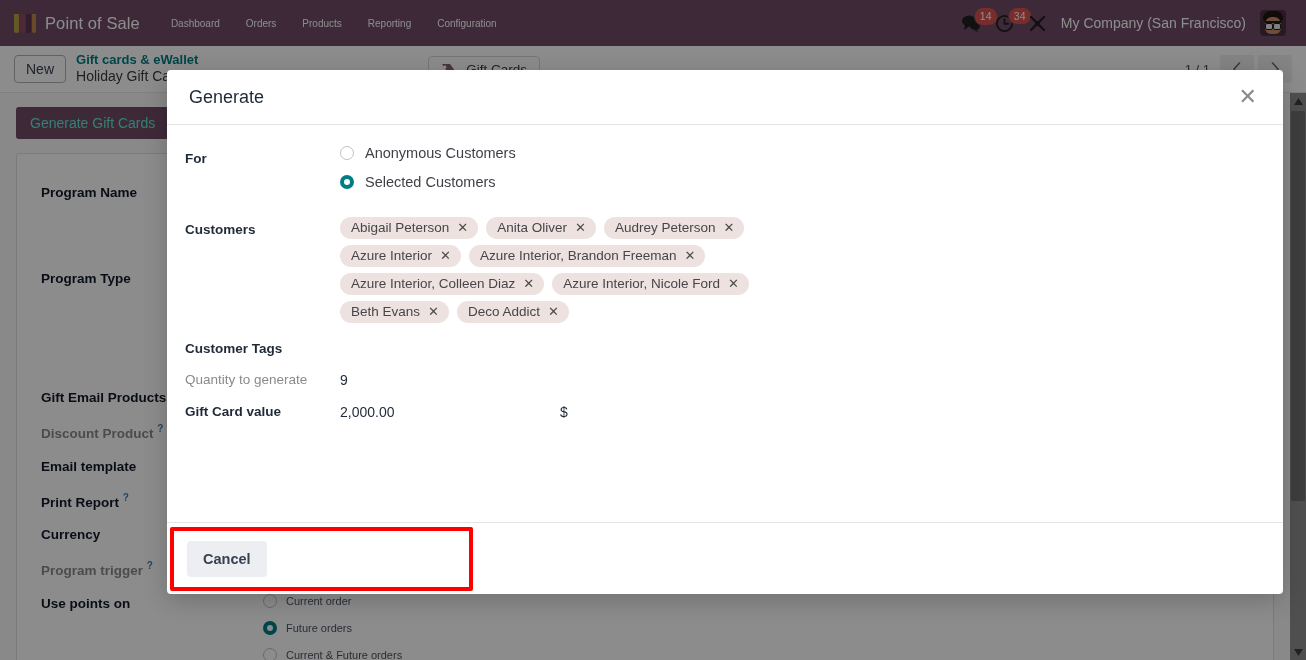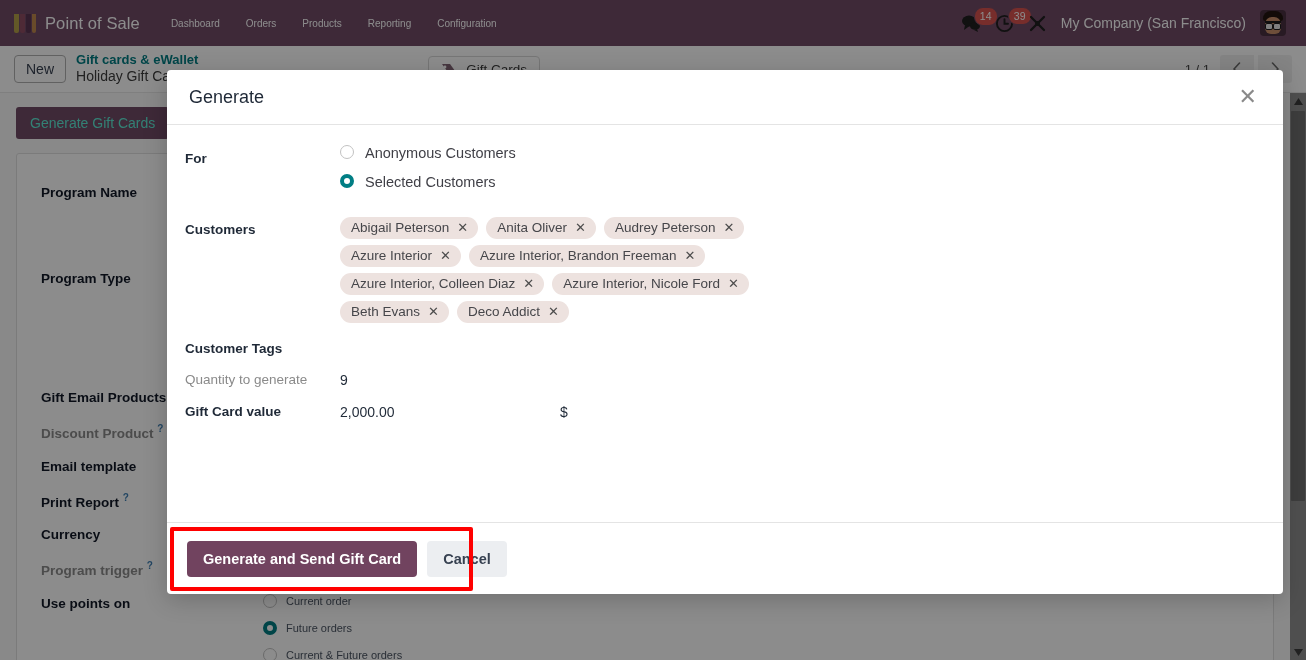--- a/index.html
+++ b/index.html
@@ -160,21 +160,21 @@
     border: 4px solid #ff0000; border-radius: 2px; pointer-events: none; z-index: 30;
   }
 
   
   .mrow { display: flex; align-items: flex-start; margin-bottom: 0; }
   .mlabel { width: 155px; flex: none; font-size: 13.5px; color: #1f2937; font-weight: 700; padding: 8px 0 8px 0; }
   .mlabel.muted { color: #8a8a8a; font-weight: 400; }
   .mvalue { flex: 1 1 auto; padding: 8px 0; font-size: 14px; color: #1f2937; }
   .mvalue.num { color: #1f2937; }
   .m-radio-list { padding-top: 2px; }
-  .m-radio-row { display:flex; align-items:flex-start; gap: 11px; margin-bottom: 13px; font-size: 14.5px; color:#3f3f46; }
+  .m-radio-row { display:flex; align-items:center; gap: 11px; margin-bottom: 13px; font-size: 14.5px; color:#3f3f46; }
   .m-rd { width: 14px; height: 14px; border-radius: 50%; border: 1px solid #c2c2c2; background:#fff; flex:none; }
   .m-rd.on { border: 4px solid #017e84; }
 
   .tag-wrap { display: flex; flex-wrap: wrap; gap: 6px 8px; max-width: 520px; padding-top: 3px; }
   .tag {
     background: #ede2df; color: #46464a; font-size: 13.5px;
     border-radius: 11px; padding: 3px 10px 4px 11px;
     display: inline-flex; align-items: center; gap: 8px; white-space: nowrap;
   }
   .tag .x { color: #4c4c4c; font-size: 13px; cursor: pointer; line-height:1; }
@@ -212,21 +212,21 @@
           <ellipse cx="14" cy="12" rx="5" ry="3.8" fill="#1f1f1f"></ellipse>
           <path d="M16 15 L17 18 L13 16 Z" fill="#1f1f1f"></path>
         </svg>
         <span class="badge-count">14</span>
       </span>
       <span class="nav-icon-badge">
         <svg width="19" height="19" viewBox="0 0 19 19">
           <circle cx="9.5" cy="9.5" r="7.6" fill="none" stroke="#1f1f1f" stroke-width="1.9"></circle>
           <path d="M9.5 5.2 V9.7 H13" fill="none" stroke="#1f1f1f" stroke-width="1.9" stroke-linecap="round"></path>
         </svg>
-        <span class="badge-count">39</span>
+        <span class="badge-count">34</span>
       </span>
       <span class="nav-icon-badge">
         <svg width="19" height="19" viewBox="0 0 19 19">
           <path d="M3 3 L16 16 M16 3 L3 16" stroke="#1f1f1f" stroke-width="2.3" stroke-linecap="round"></path>
           <circle cx="9.5" cy="9.5" r="2.4" fill="#1f1f1f"></circle>
         </svg>
       </span>
       <span class="company-name">My Company (San Francisco)</span>
       <span class="avatar">
         <span class="hair"></span>
@@ -420,18 +420,17 @@
       <div class="mvalue value-row">
         <span class="amt">2,000.00</span>
         <span class="currency-sym">$</span>
       </div>
     </div>
 
 
   </div>
 
   <div class="modal-footer">
-    <button class="btn-generate">Generate and Send Gift Card</button>
     <button class="btn-cancel">Cancel</button>
   </div>
 </div>
 
 <div class="highlight-box"></div>
 
 </body></html>

